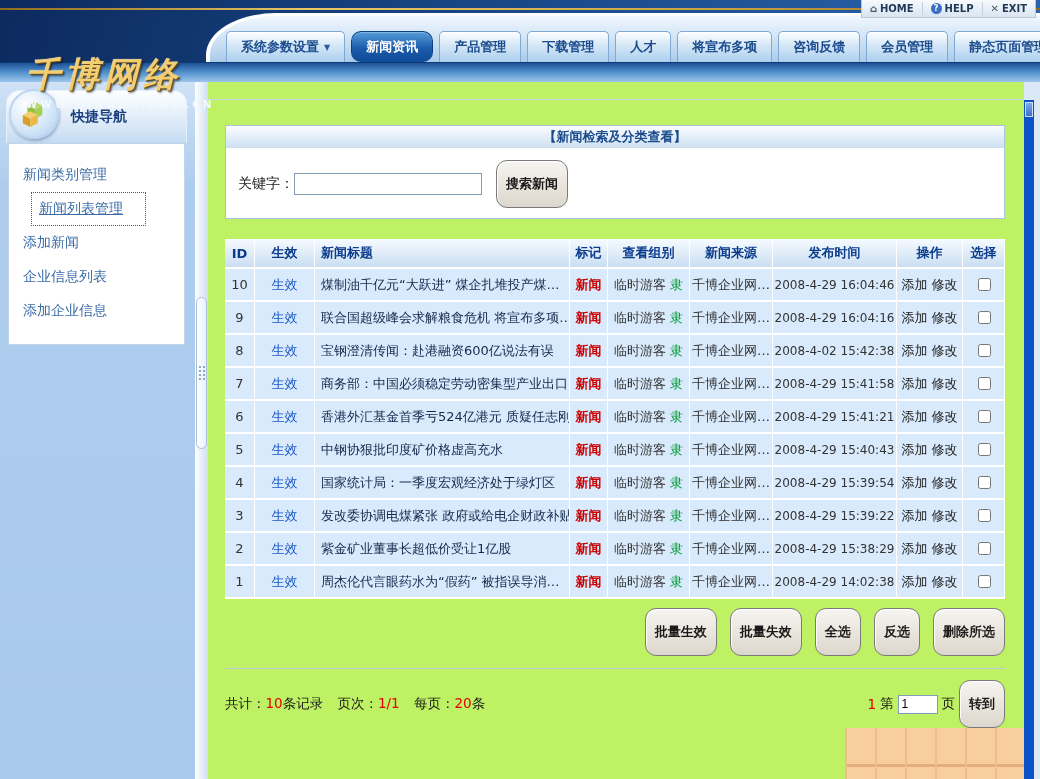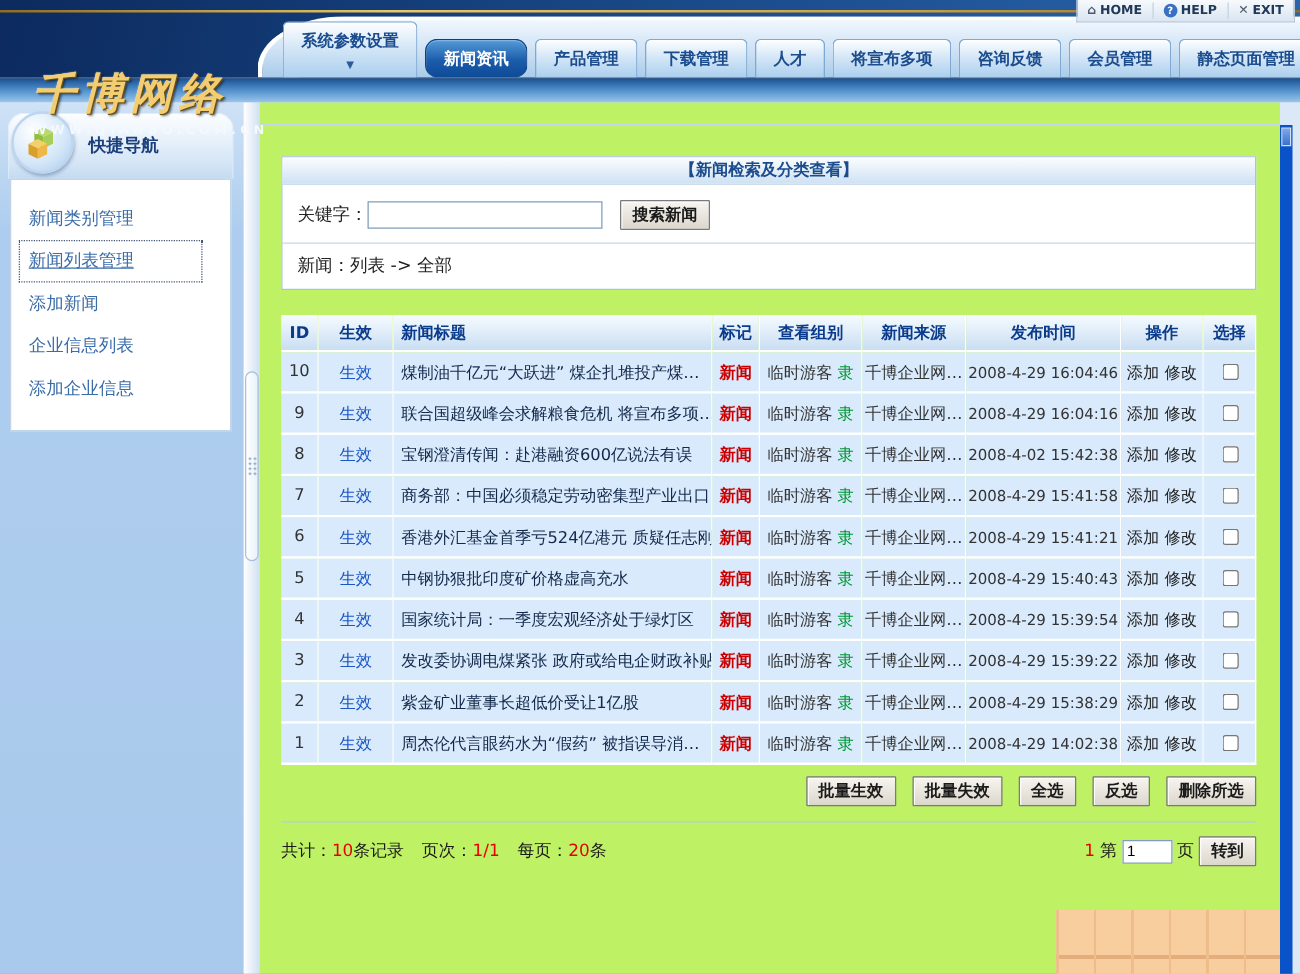--- a/index.html
+++ b/index.html
@@ -22,21 +22,21 @@
   .logo-title{font-size:34px;font-weight:900;font-style:italic;letter-spacing:5px;color:#f2cd72;
     text-shadow:1px 1px 0 #6b4e14,2px 2px 2px rgba(0,0,0,.55),0 0 1px #fff;}
   .logo-url{margin-top:1px;font-size:10px;font-weight:bold;letter-spacing:3.5px;color:#f4f8ff;text-transform:uppercase;}
   .tabstrip{position:absolute;left:206px;right:0;top:13px;bottom:0;display:flex;align-items:flex-end;
     padding-left:16px;gap:6px;z-index:2;
     background:linear-gradient(180deg,#f0f7fe 0%,#cde1f4 55%,#a8cbea 100%);
     border-top-left-radius:70px 42px;border-left:4px solid #ffffff;border-top:3px solid #ffffff;}
   .tab{display:flex;align-items:center;gap:5px;padding:6px 14px 6px 14px;font-size:13px;font-weight:bold;
     color:#1b4c8e;background:linear-gradient(180deg,#fdfeff 0%,#d5e7f7 45%,#abcfee 100%);
     border:1px solid #7fa9d2;border-bottom:none;border-radius:5px 5px 0 0;cursor:pointer;white-space:nowrap;
-    box-shadow:inset 0 1px 0 #fff;flex-direction:column;}
+    box-shadow:inset 0 1px 0 #fff;}
   .tab .caret{font-size:8px;color:#2a5c9c;}
   .tab.active{background:linear-gradient(180deg,#559bd8 0%,#1b5cab 55%,#0e4a96 100%);color:#ffffff;
     border-color:#0d3f83;box-shadow:inset 0 1px 0 #7fb4e4;border-radius:10px;}
   .band{height:20px;background:linear-gradient(180deg,#1d5294 0%,#4d8cc9 45%,#9cc6ec 100%);
     border-top:1px solid #0d3a74;box-sizing:border-box;}
 
   
   .bodywrap{display:flex;height:720px;position:relative;}
   .sidebar{width:195px;background:linear-gradient(180deg,#cfe2f6 0%,#aecdee 14%,#a9c9ec 100%);position:relative;}
   .splitter{width:13px;background:linear-gradient(90deg,#ffffff,#e2ecf7 60%,#cddff0);position:relative;cursor:col-resize;}
@@ -53,31 +53,31 @@
   
   .side-head{margin:8px 8px 0 6px;position:relative;height:52px;
     background:linear-gradient(180deg,#fcfeff 0%,#d2e4f5 80%,#c3daf0 100%);
     border-radius:14px 14px 0 0;border:1px solid #e6f0fa;border-bottom:none;}
   .side-icon{position:absolute;left:2px;top:-2px;width:46px;height:46px;border-radius:50%;
     background:radial-gradient(circle at 35% 30%,#ffffff,#d3e6f8 60%,#a9c9ea);
     border:2px solid #bdd5ee;box-shadow:1px 2px 3px rgba(40,70,120,.35);display:flex;align-items:center;justify-content:center;}
   .side-title{position:absolute;left:64px;top:17px;font-size:14px;font-weight:bold;color:#1b3f7d;}
   .side-menu{margin:0 10px 0 8px;background:#ffffff;border:1px solid #c2d4e8;padding:14px 16px 16px 0;}
   .side-item{padding:8px 14px;font-size:14px;color:#3a6ca8;cursor:pointer;}
-  .side-item.active{margin:0 6px;padding:7px 7px;border:1px dotted #44587a;}
+  .side-item.active{margin:0 22px;padding:7px 7px;border:1px dotted #44587a;}
   .side-item.active span{text-decoration:underline;}
 
   
   .search-panel{margin:25px 0 0 17px;width:780px;background:#ffffff;border:1px solid #a8c3dd;box-sizing:border-box;}
   .panel-title{height:21px;line-height:21px;text-align:center;font-size:13px;font-weight:bold;color:#1b4c8e;
     background:linear-gradient(180deg,#fbfdff 0%,#cfe1f3 100%);border-bottom:1px solid #cdddec;}
   .search-row{padding:12px 12px 10px 12px;display:flex;align-items:center;font-size:14px;color:#222;}
   .kw-input{width:180px;height:20px;border:1px solid #7f9db9;margin-right:14px;font-size:13px;padding:0 3px;box-sizing:content-box;}
-  .btn{font-family:inherit;font-size:13px;font-weight:bold;color:#1a1a1a;padding:2px 9px;cursor:pointer;
-    background:linear-gradient(180deg,#f7f5f0,#dcd7cc);border:1px solid #7a7a7a;border-radius:1px;
+  .btn{font-family:inherit;font-size:13px;font-weight:bold;color:#1a1a1a;padding:14px 9px;cursor:pointer;
+    background:linear-gradient(180deg,#f7f5f0,#dcd7cc);border:1px solid #7a7a7a;border-radius:11px;
     box-shadow:inset 1px 1px 0 #ffffff;}
   .crumb-row{border-top:1px solid #c9d6e2;padding:9px 12px;font-size:14px;color:#222;}
 
   
   .news-table{margin:20px 0 0 17px;width:780px;border-spacing:0;table-layout:fixed;font-size:13px;}
   .news-table th{height:26px;background:linear-gradient(180deg,#f6fbff 0%,#c9def2 100%);
     color:#0b3b8c;font-weight:bold;text-align:center;border-right:1px solid #ffffff;border-bottom:2px solid #ffffff;
     overflow:hidden;white-space:nowrap;margin-top:32px;}
   .news-table th.left{text-align:left;padding-left:6px;}
   .news-table td{height:29px;background:#d8eafc;text-align:center;border-right:1px solid #ffffff;
@@ -233,21 +233,20 @@
     <main class="content">
       <div class="content-topline"></div>
 
       <section class="search-panel">
         <div class="panel-title">【新闻检索及分类查看】</div>
         <div class="search-row">
           <span class="kw-label">关键字：</span>
           <input type="text" class="kw-input" value="" style="">
           <button class="btn">搜索新闻</button>
         </div>
-        <div class="crumb-row">新闻：列表 -&gt; 全部</div>
       </section>
 
       <table class="news-table">
         <colgroup>
           <col style="width:30px">
             <col style="width:60px">
             <col style="width:255px">
             <col style="width:38px">
           <col style="width:82px">
             <col style="width:83px">

